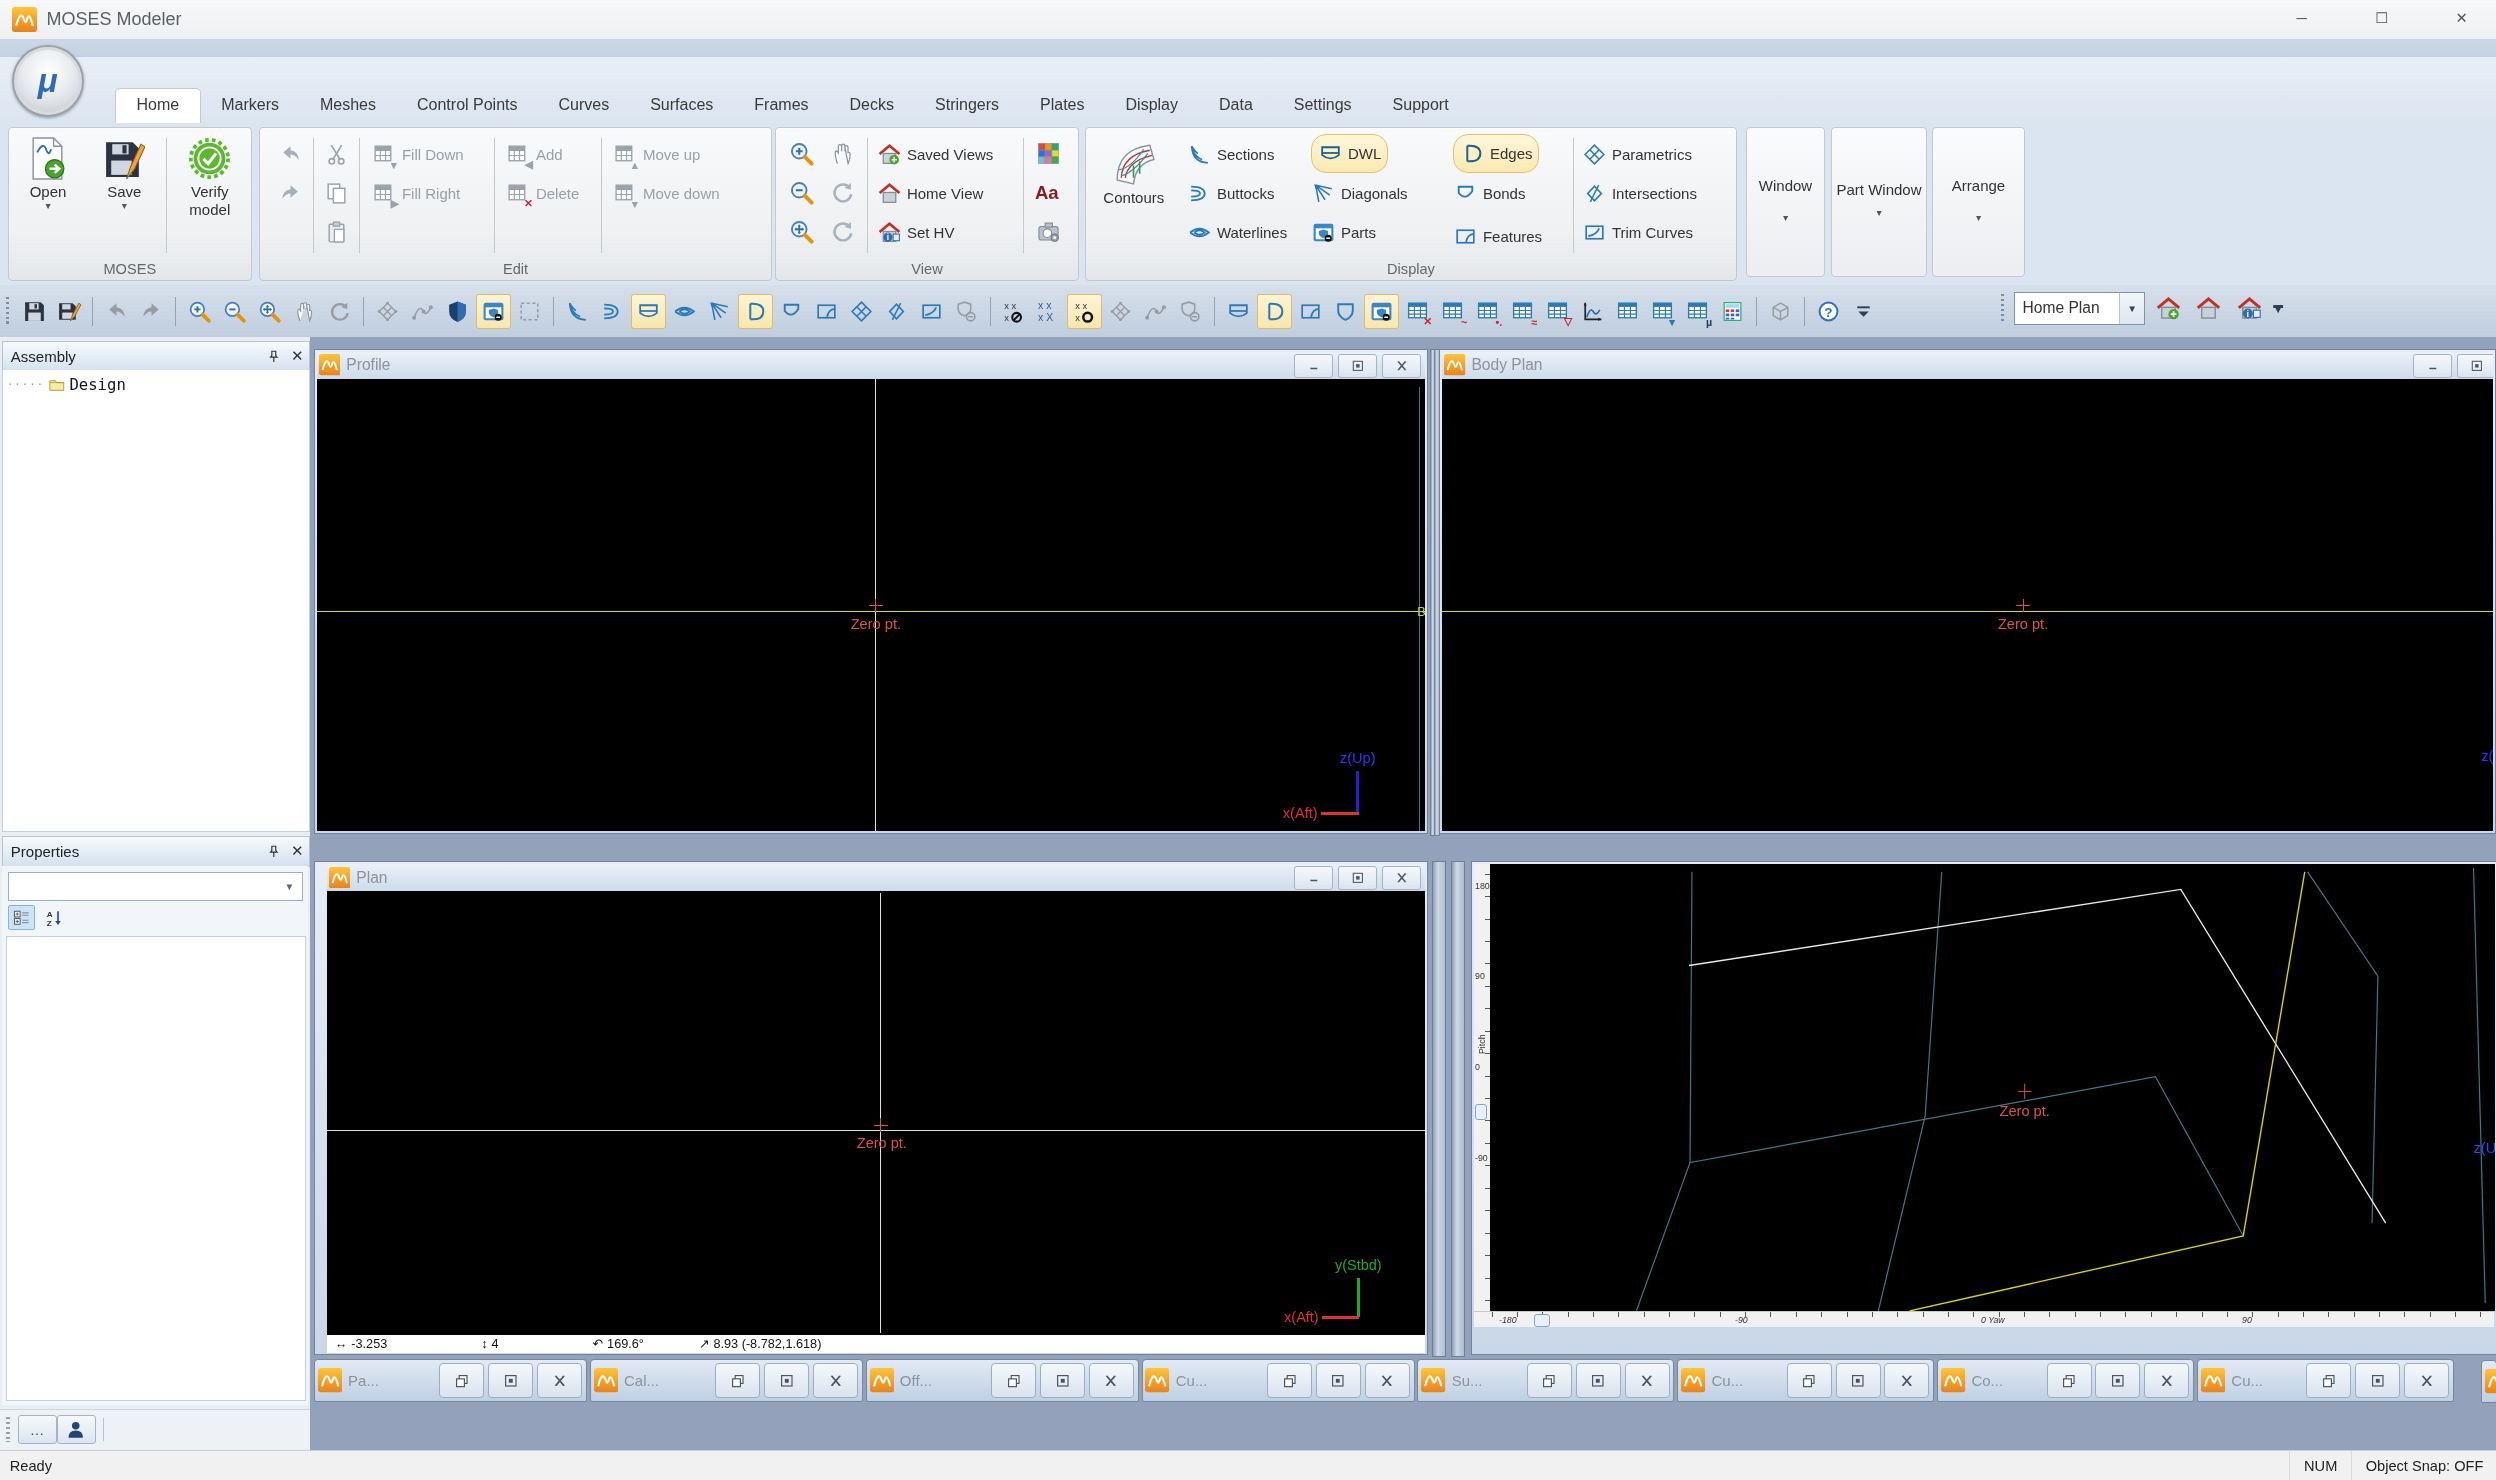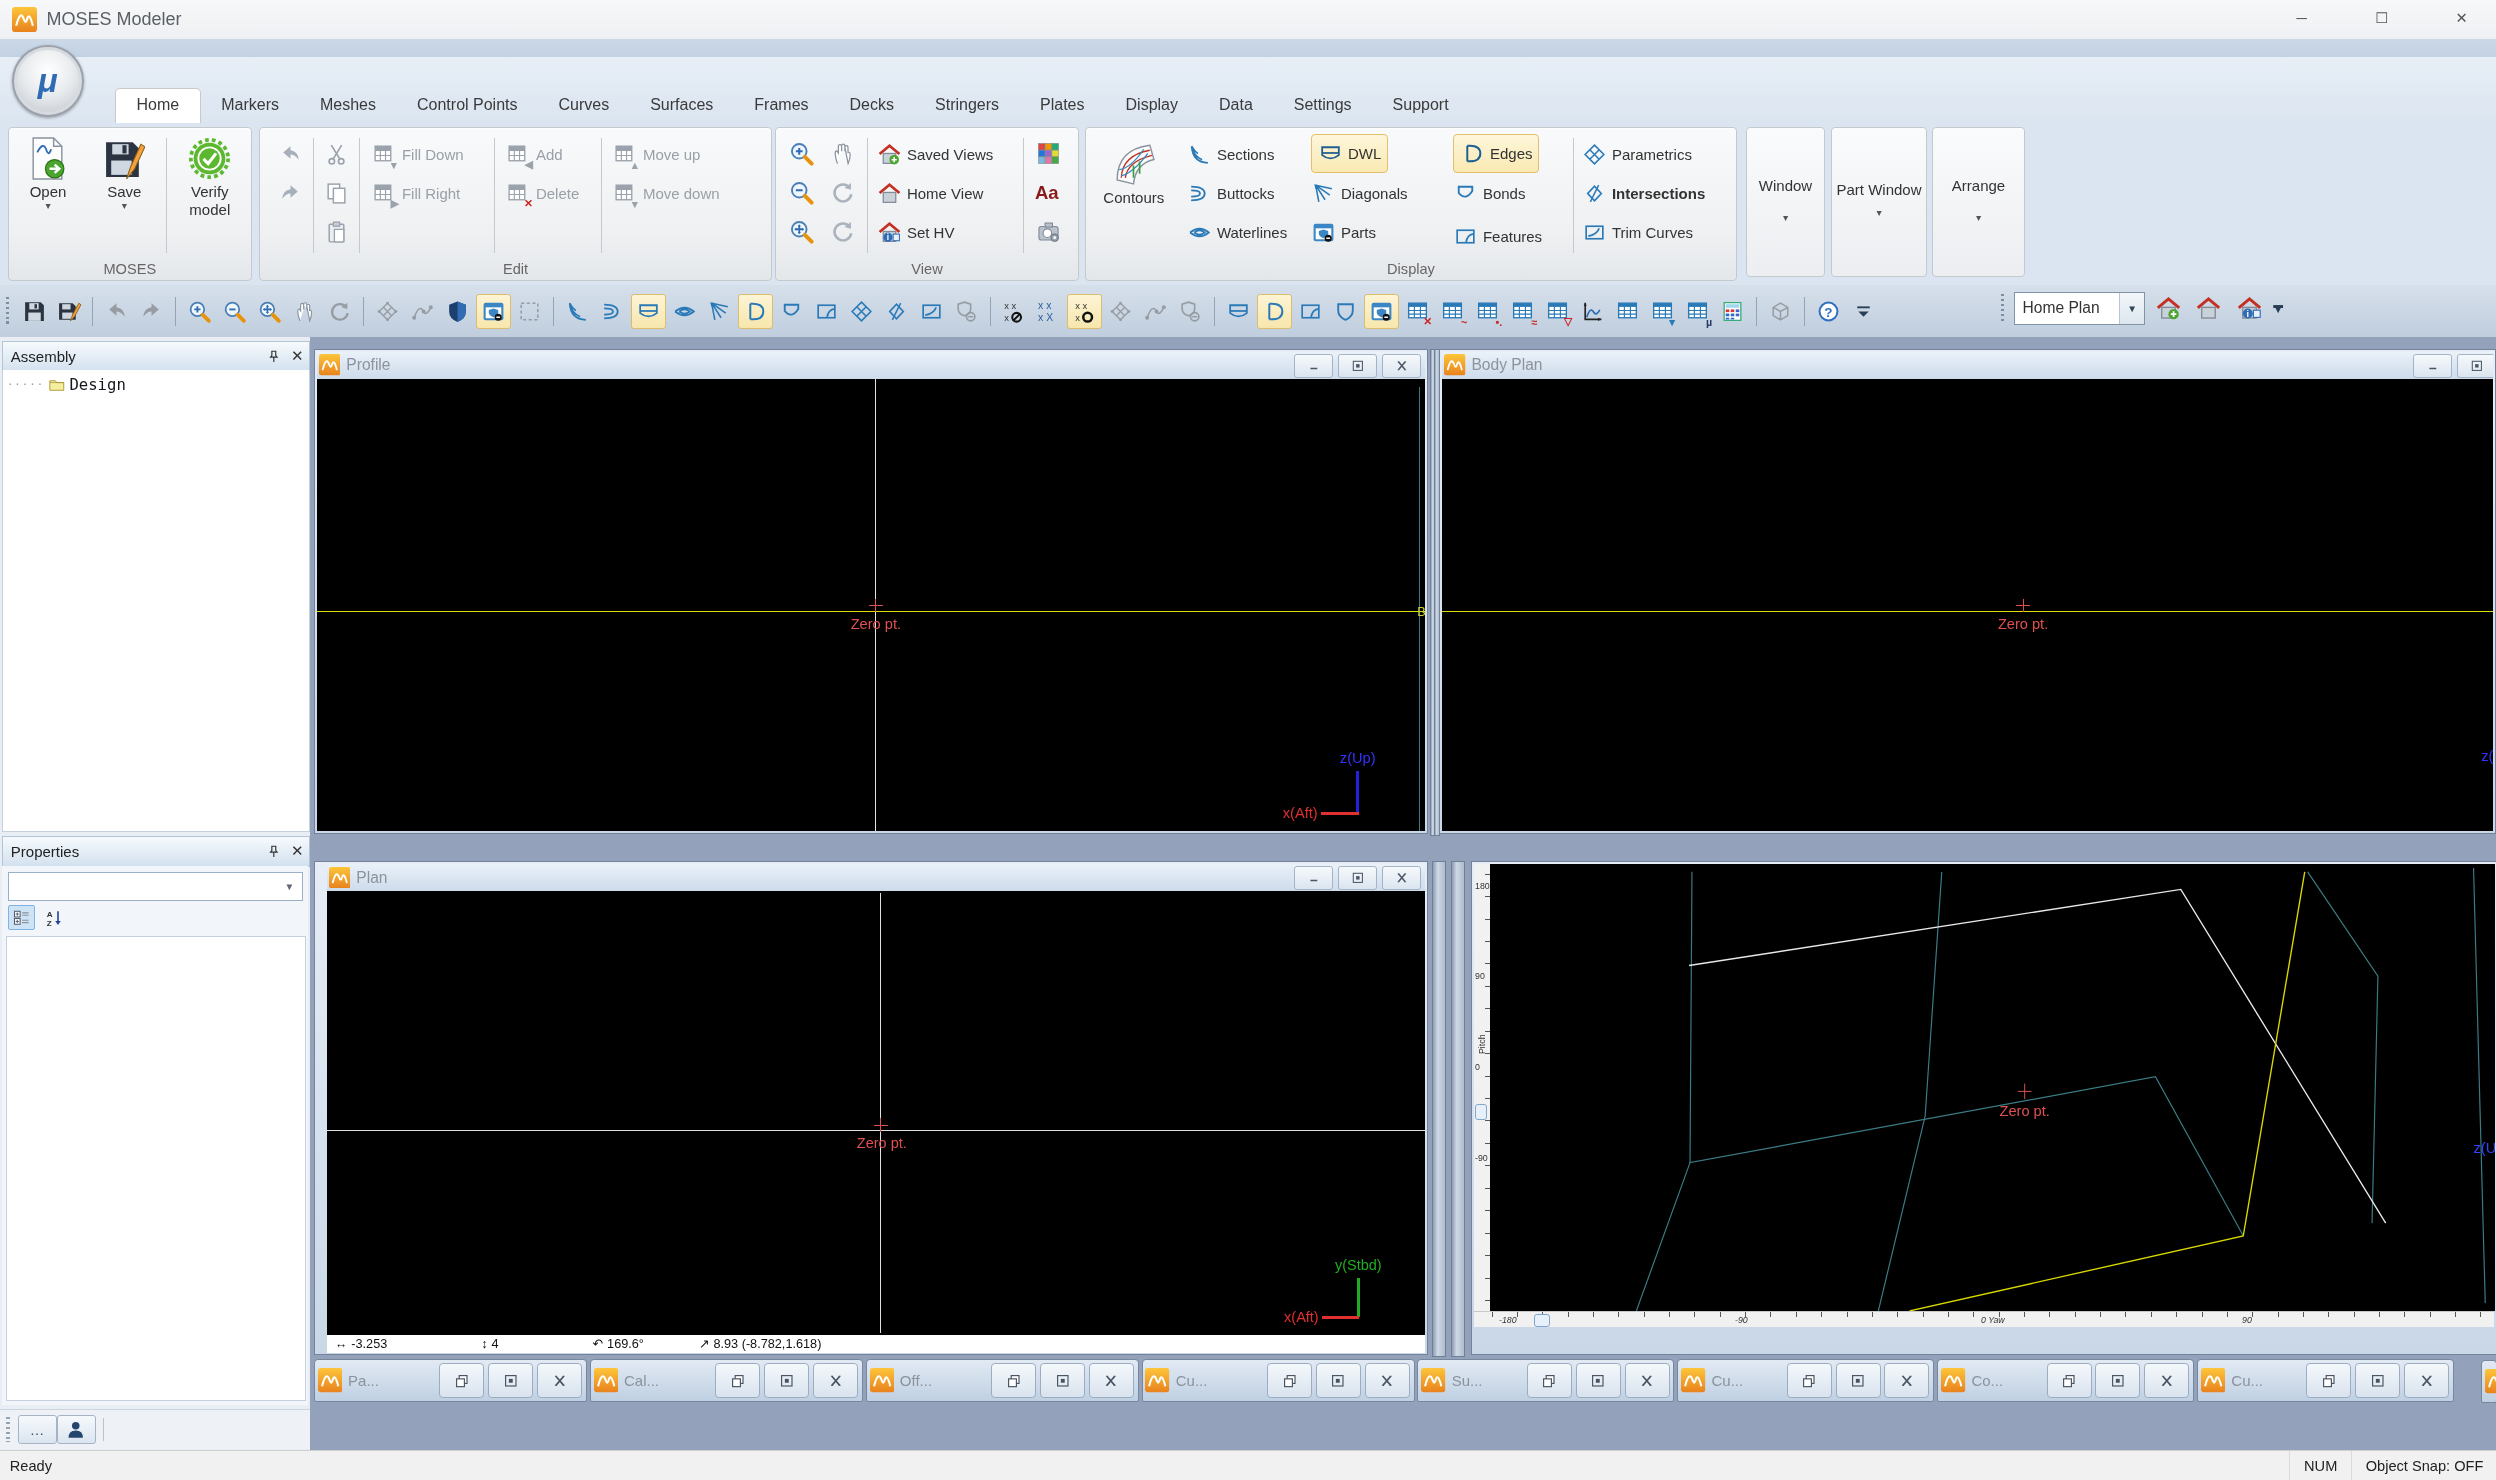--- a/index.html
+++ b/index.html
@@ -34,21 +34,21 @@
      border:1px solid #c6c9cc;border-radius:3.9px;box-shadow:0 1px 1px rgba(255,255,255,.7) inset;}
   .rglabel{position:absolute;left:0;right:0;bottom:2.9px;text-align:center;font-size:14.6px;color:#666;}
   .bigbtn{position:absolute;top:3.9px;width:51px;height:121px;text-align:center;}
   .bigbtn .bicon{width:41px;height:45px;margin:3.9px auto 2px auto;}
   .bigbtn .blab{font-size:15px;color:#333;line-height:18.5px;}
   .ddarrow{font-size:8.8px;color:#555;}
   .rsep{position:absolute;top:9.8px;bottom:27px;width:1px;background:#c4c9ce;}
   .rrow{position:absolute;height:37px;display:flex;align-items:center;gap:4.9px;font-size:15px;color:#333;white-space:nowrap;}
   .rrow .ric{width:25px;height:25px;position:relative;}
   .rrow.dis{color:#9aa0a8;}
-  .rrow.hl{background:linear-gradient(#fdf6da,#f9e9b2);border:1px solid #e2c06c;border-radius:4px;padding:0 5.9px;margin-left:-6.8px;}
+  .rrow.hl{background:linear-gradient(#fdf6da,#f9e9b2);border:1px solid #e2c06c;border-radius:15px;padding:0 5.9px;margin-left:-6.8px;}
   .smic{width:27px;height:27px;position:absolute;}
   .tallbtn{position:absolute;top:3.9px;height:148px;background:linear-gradient(#fafbfc,#eceef1);
      border:1px solid #c6c9cc;border-radius:3.9px;display:flex;flex-direction:column;align-items:center;justify-content:center;
      font-size:15px;color:#333;text-align:center;line-height:19.5px;}
   .ovch{position:absolute;right:-2px;bottom:-3.9px;font-size:10.7px;font-weight:bold;color:#cc2222;}
 
   
   #qtoolbar{left:0;top:285px;width:2497px;height:53px;background:linear-gradient(#d6e0eb,#bfcddd);border-bottom:1px solid #8fa2b8;}
   #qtools{position:absolute;left:5.9px;top:7.8px;display:flex;align-items:center;height:37px;}
   .qitem{width:33px;height:33px;margin:0 1px;border-radius:2.9px;display:flex;align-items:center;justify-content:center;position:relative;}
@@ -764,21 +764,21 @@
 
       <div class="rsep" style="left:487px;"></div>
       <div class="rrow" style="left:496px;top:7.8px;color:#2a7ab8;">
           <span class="ric">
             <svg class="sym" viewBox="0 0 26 26" width="25" height="25">
               <use href="#i-parametrics"></use>
             </svg>
           </span>
           <span style="color:#333">Parametrics</span>
         </div>
-      <div class="rrow" style="left:496px;top:47px;color:#2a7ab8;font-weight:bold;">
+      <div class="rrow" style="left:496px;top:47px;color:#2a7ab8;">
           <span class="ric">
             <svg class="sym" viewBox="0 0 26 26" width="25" height="25">
               <use href="#i-intersections"></use>
             </svg>
           </span>
           <span style="color:#333">Intersections</span>
         </div>
       <div class="rrow" style="left:496px;top:86px;color:#2a7ab8;">
           <span class="ric">
             <svg class="sym" viewBox="0 0 26 26" width="25" height="25">

